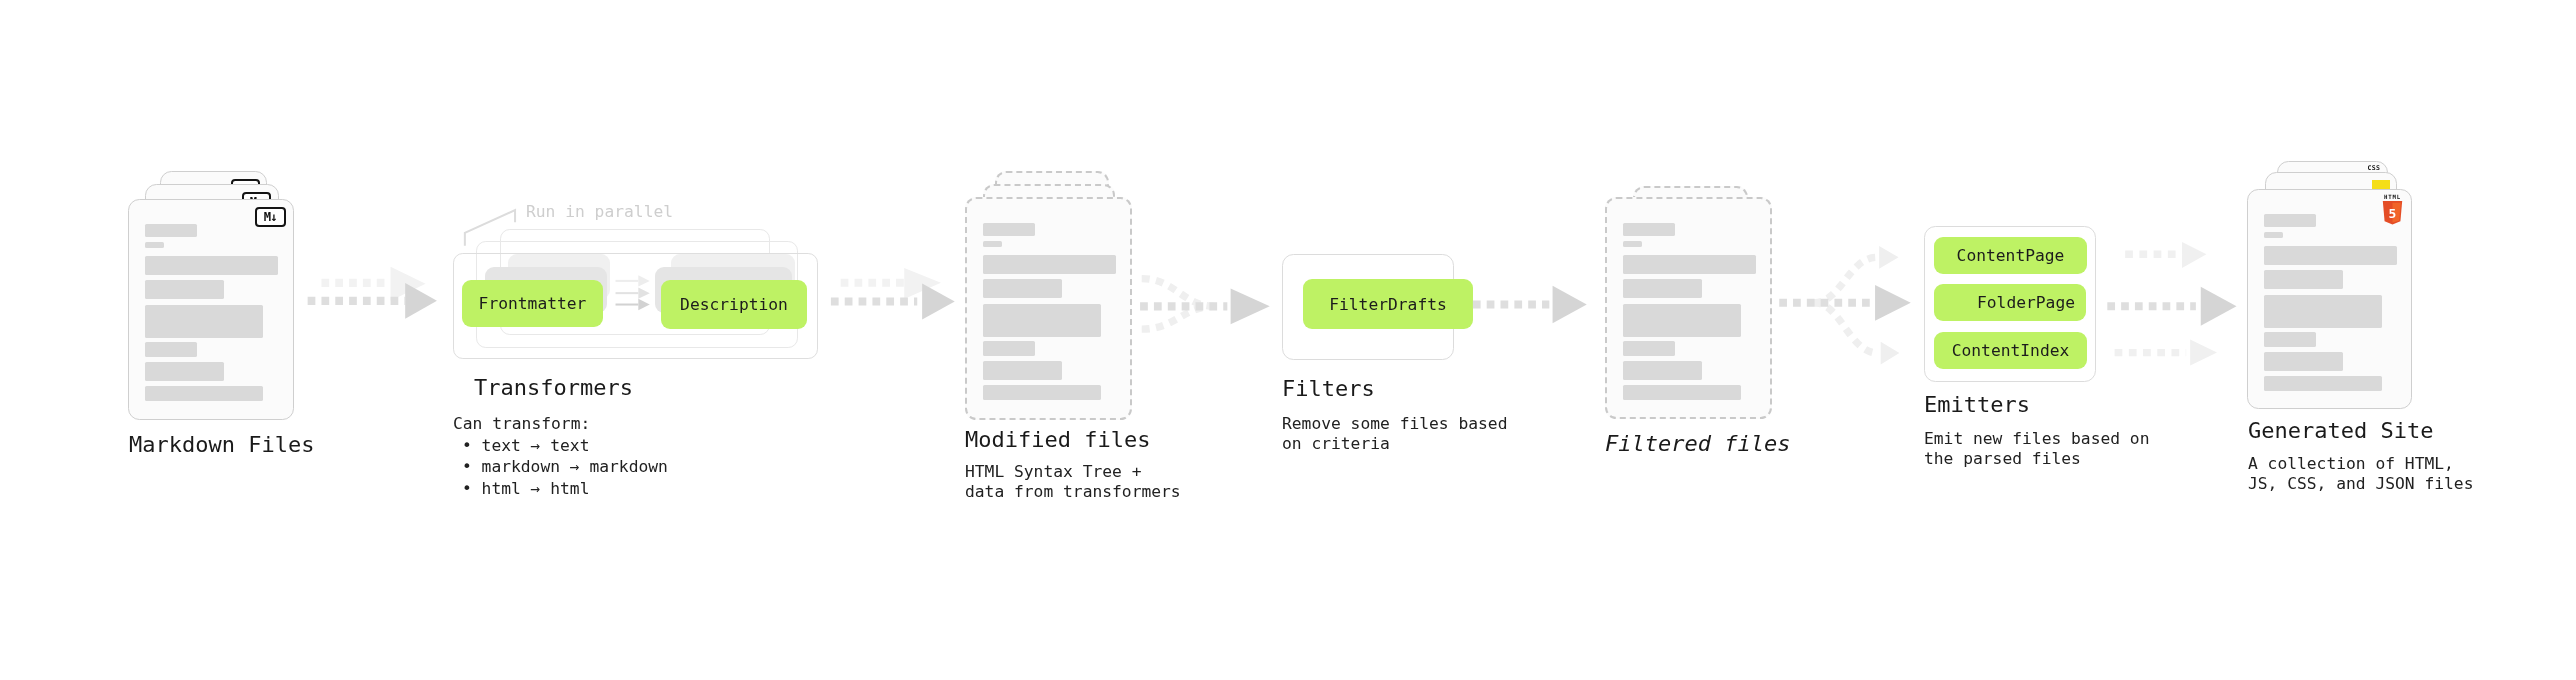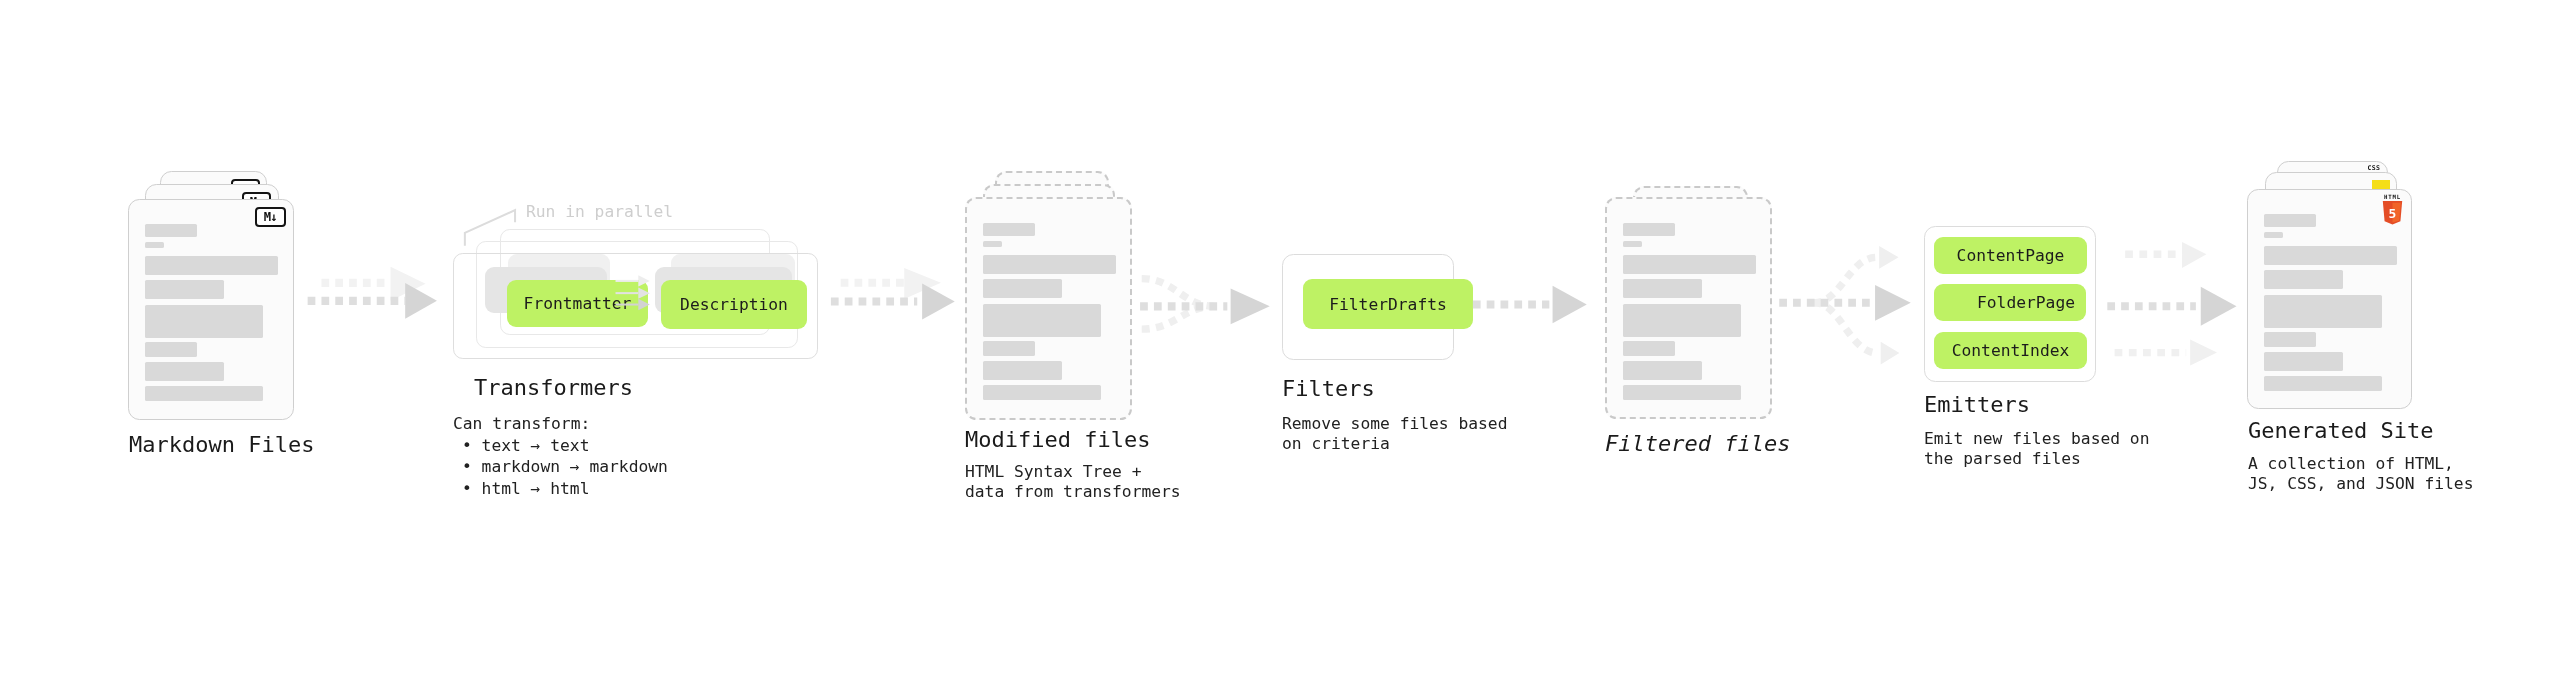--- a/index.html
+++ b/index.html
@@ -82,21 +82,21 @@
     </svg>
   </div>
 
   <div>
     <div class="outline" style="left:500px;top:229px;width:270px;height:106px;"></div>
     <div class="outline" style="left:476px;top:241px;width:322px;height:107px;"></div>
     <div class="outline front" style="left:453px;top:253px;width:365px;height:106px;"></div>
 
     <div class="chip ghost2" style="left:508px;top:254px;width:102px;height:45px;"></div>
     <div class="chip ghost1" style="left:485px;top:267px;width:122px;height:46px;"></div>
-    <div class="chip" style="left:462px;top:280px;width:141px;height:47px;margin-left:45px;">
+    <div class="chip" style="left:462px;top:280px;width:141px;height:47px;">
       <span>Frontmatter</span>
     </div>
 
     <div class="chip ghost2" style="left:671px;top:254px;width:124px;height:45px;"></div>
     <div class="chip ghost1" style="left:655px;top:267px;width:137px;height:46px;"></div>
     <div class="chip" style="left:661px;top:280px;width:146px;height:49px;">
       <span>Description</span>
     </div>
 
     <div class="arrow" style="left:609px;top:271px;">

